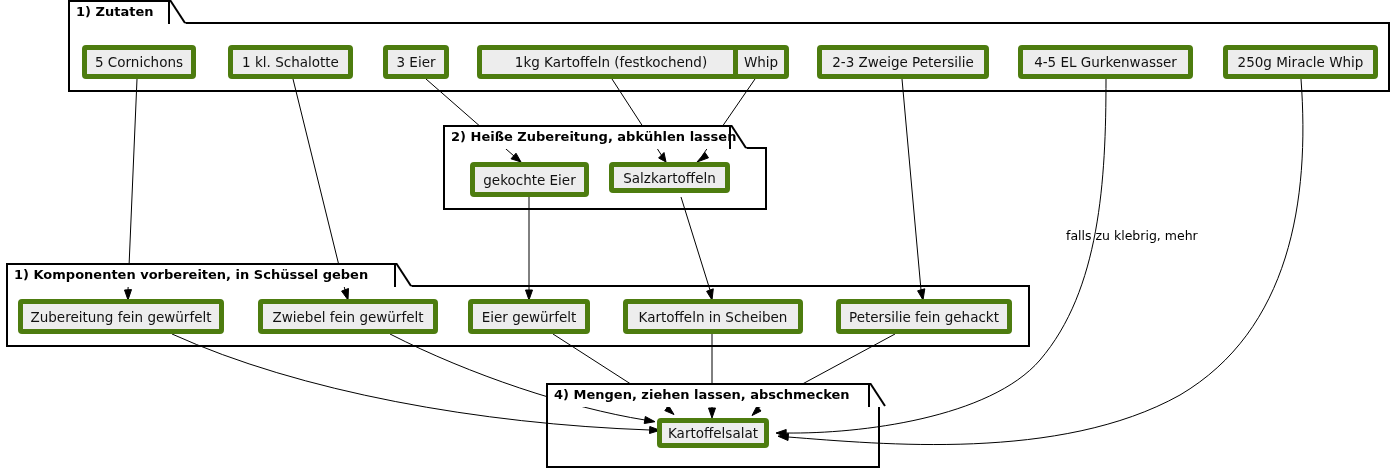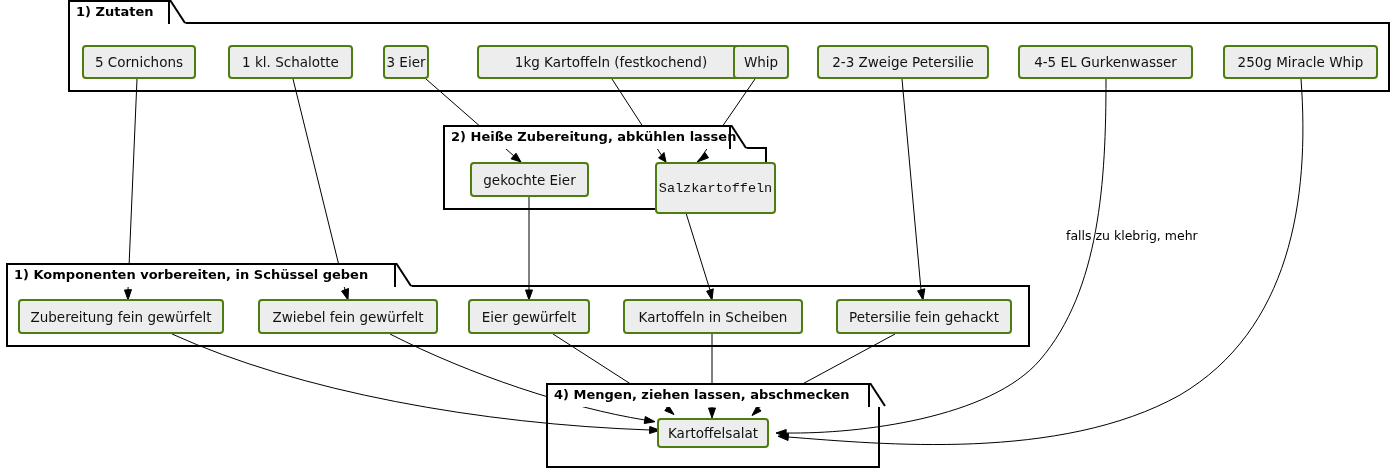--- a/index.html
+++ b/index.html
@@ -70,21 +70,21 @@
     white-space: nowrap;
     line-height: 22px;
     z-index: 5;
   }
 
   
   .node {
     position: absolute;
     box-sizing: border-box;
     background: #ededed;
-    border: 2px solid #4d7c0f;
+    border: 5px solid #4d7c0f;
     border-radius: 4px;
     display: flex;
     align-items: center;
     justify-content: center;
     font-size: 13.5px;
     color: #111111;
     white-space: nowrap;
     z-index: 3;
   }
 </style>
@@ -204,29 +204,29 @@
     <div class="cluster-tab" style="top:-24px; width:324px;"></div>
     <svg class="cluster-tab-corner" style="left:322px;" viewBox="0 0 16 24">
       <path d="M 0,0 L 14,22 L 16,24 L 0,24 Z" fill="#ffffff" stroke="none"></path>
       <path d="M 0,0 L 15,23" stroke="#000000" stroke-width="2" fill="none"></path>
     </svg>
     <div class="cluster-label" style="left:6px;">4) Mengen, ziehen lassen, abschmecken</div>
   </div>
 
   <div class="node" style="left:82px; top:45px; width:114px; height:34px;">5 Cornichons</div>
   <div class="node" style="left:228px; top:45px; width:125px; height:34px;">1 kl. Schalotte</div>
-  <div class="node" style="left:383px; top:45px; width:46px; height:34px;text-align:center;">3 Eier</div>
+  <div class="node" style="left:383px; top:45px; width:66px; height:34px;text-align:center;">3 Eier</div>
   <div class="node" style="left:477px; top:45px; width:268px; height:34px;">1kg Kartoffeln (festkochend)</div>
   <div class="node" style="left:733px; top:45px; width:56px; height:34px;">Whip</div>
   <div class="node" style="left:817px; top:45px; width:172px; height:34px;">2-3 Zweige Petersilie</div>
   <div class="node" style="left:1018px; top:45px; width:175px; height:34px;">4-5 EL Gurkenwasser</div>
   <div class="node" style="left:1223px; top:45px; width:155px; height:34px;">250g Miracle Whip</div>
 
   <div class="node" style="left:470px; top:162px; width:119px; height:35px;">gekochte Eier</div>
-  <div class="node" style="left:655px; top:162px; width:121px; height:52px;font-family:Liberation Mono, monospace;">Salzkartoffeln</div>
+  <div class="node" style="left:609px; top:162px; width:121px; height:31px;">Salzkartoffeln</div>
 
   <div class="node" style="left:18px; top:299px; width:206px; height:35px;">Zubereitung fein gewürfelt</div>
   <div class="node" style="left:258px; top:299px; width:180px; height:35px;">Zwiebel fein gewürfelt</div>
   <div class="node" style="left:468px; top:299px; width:122px; height:35px;">Eier gewürfelt</div>
   <div class="node" style="left:623px; top:299px; width:180px; height:35px;">Kartoffeln in Scheiben</div>
   <div class="node" style="left:836px; top:299px; width:176px; height:35px;">Petersilie fein gehackt</div>
 
   <div class="node" style="left:657px; top:418px; width:112px; height:30px;">Kartoffelsalat</div>
 
 </div>

